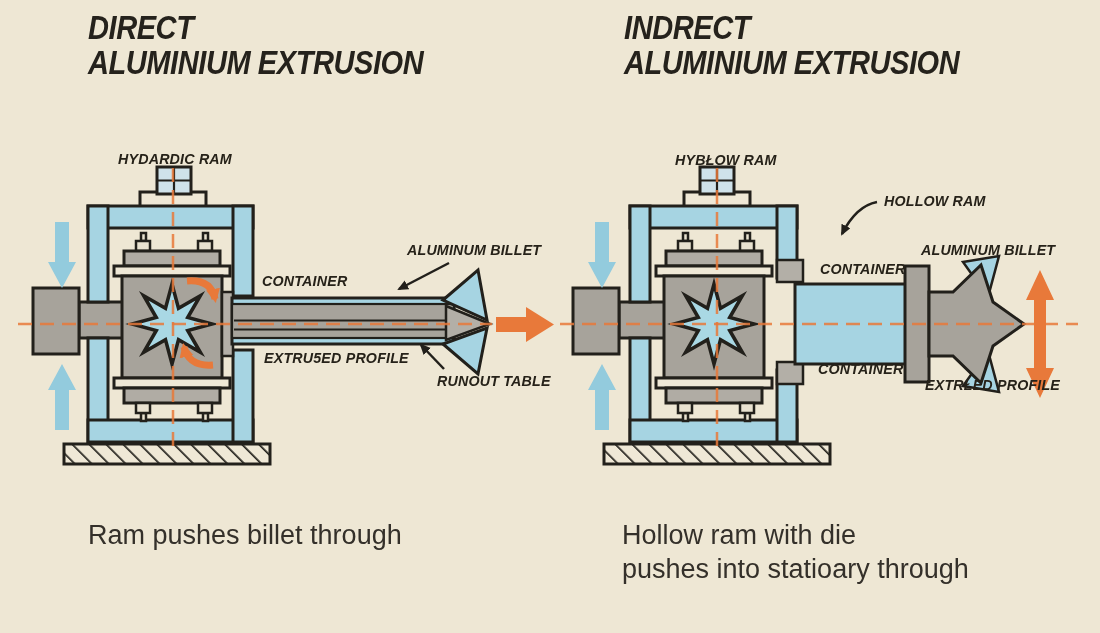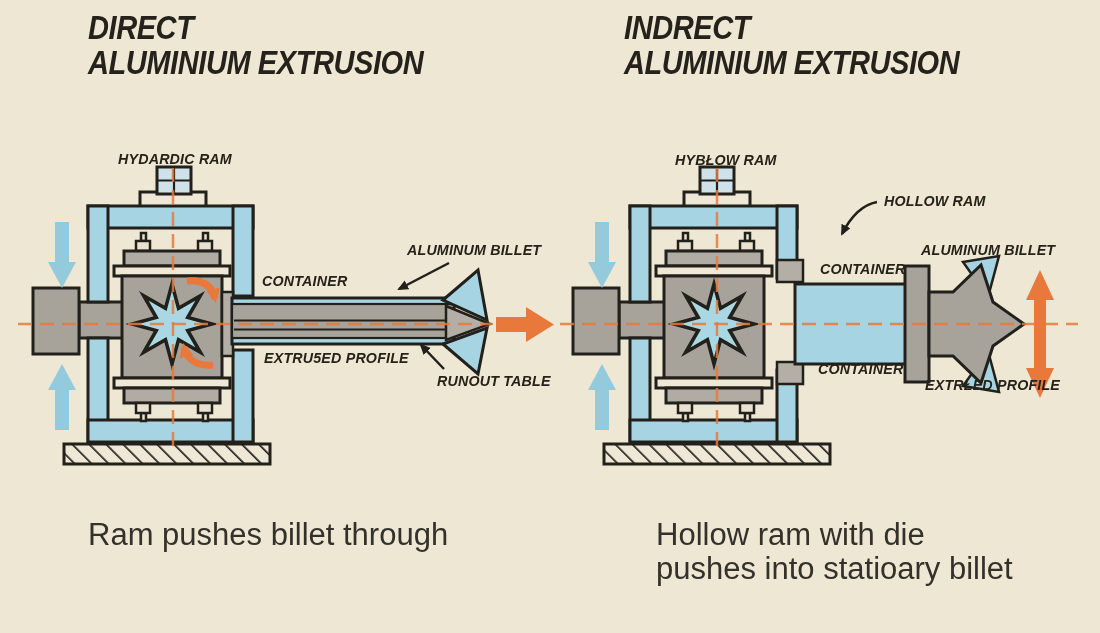--- a/index.html
+++ b/index.html
@@ -22,21 +22,21 @@
   .lbl{
     position:absolute;
     font-style:italic;font-weight:700;
     font-size:15px;line-height:16px;
     color:#262219;letter-spacing:0.2px;
     transform:scaleX(0.95);transform-origin:left top;
     white-space:nowrap;
   }
   .cap{
     position:absolute;
-    font-weight:400;font-size:31px;line-height:34px;
+    font-weight:400;font-size:27px;line-height:34px;
     color:#34302a;white-space:nowrap;
   }
   
   .blue{fill:#a6d4e2;stroke:#22201b;stroke-width:3;}
   .bluefill{fill:#93cbdd;}
   .gray{fill:#a7a39b;stroke:#22201b;stroke-width:3;}
   .gray2{fill:#b3afa7;stroke:#22201b;stroke-width:2.5;}
   .cap-gray{fill:#b0aca4;stroke:#22201b;stroke-width:3;}
   .ped{fill:#efe8d6;stroke:#22201b;stroke-width:3;}
   .bolt{fill:#e9e2d0;stroke:#22201b;stroke-width:2.5;}
@@ -215,18 +215,18 @@
   <div class="lbl" style="left:675px;top:152px">HYBŁOW RAM</div>
   <div class="lbl" style="left:884px;top:193px">HOLLOW RAM</div>
   <div class="lbl" style="left:820px;top:261px">CONTAINER</div>
   <div class="lbl" style="left:921px;top:242px">ALUMINUM BILLET</div>
   <div class="lbl" style="left:818px;top:361px">CONTAINER</div>
   <div class="lbl" style="left:925px;top:377px">EXTRŁED PROFILE</div>
 
   <div class="cap" style="left:88px;top:518px">
     <div>Ram pushes billet through</div>
   </div>
-  <div class="cap" style="left:656px;top:518px">
+  <div class="cap" style="left:622px;top:518px">
     <div>Hollow ram with die</div>
-    <div>pushes into statioary billet</div>
+    <div>pushes into statioary through</div>
   </div>
 
 </div>
 
 </body></html>

